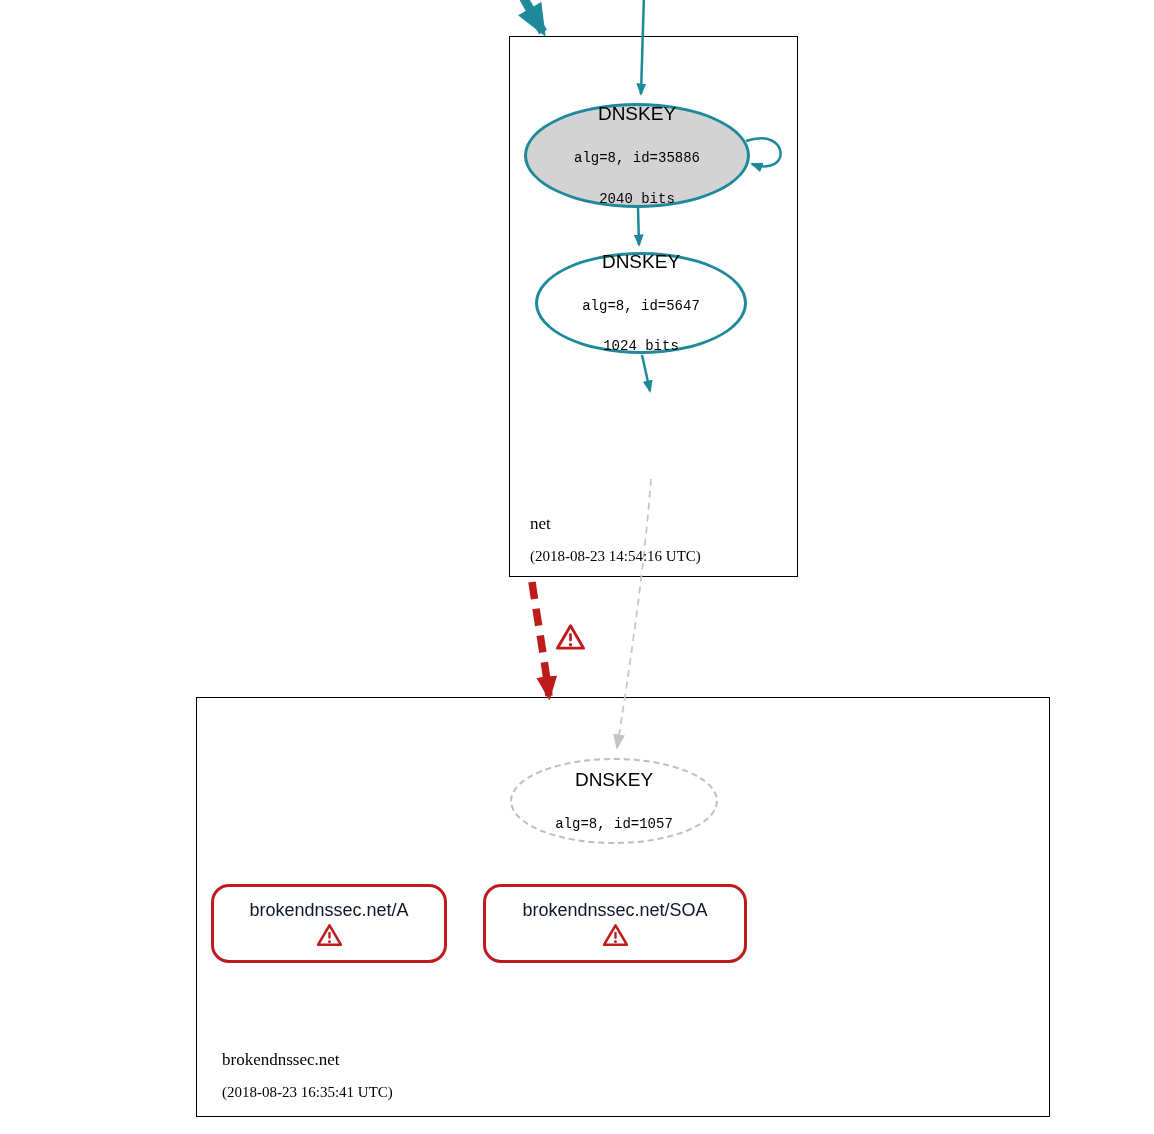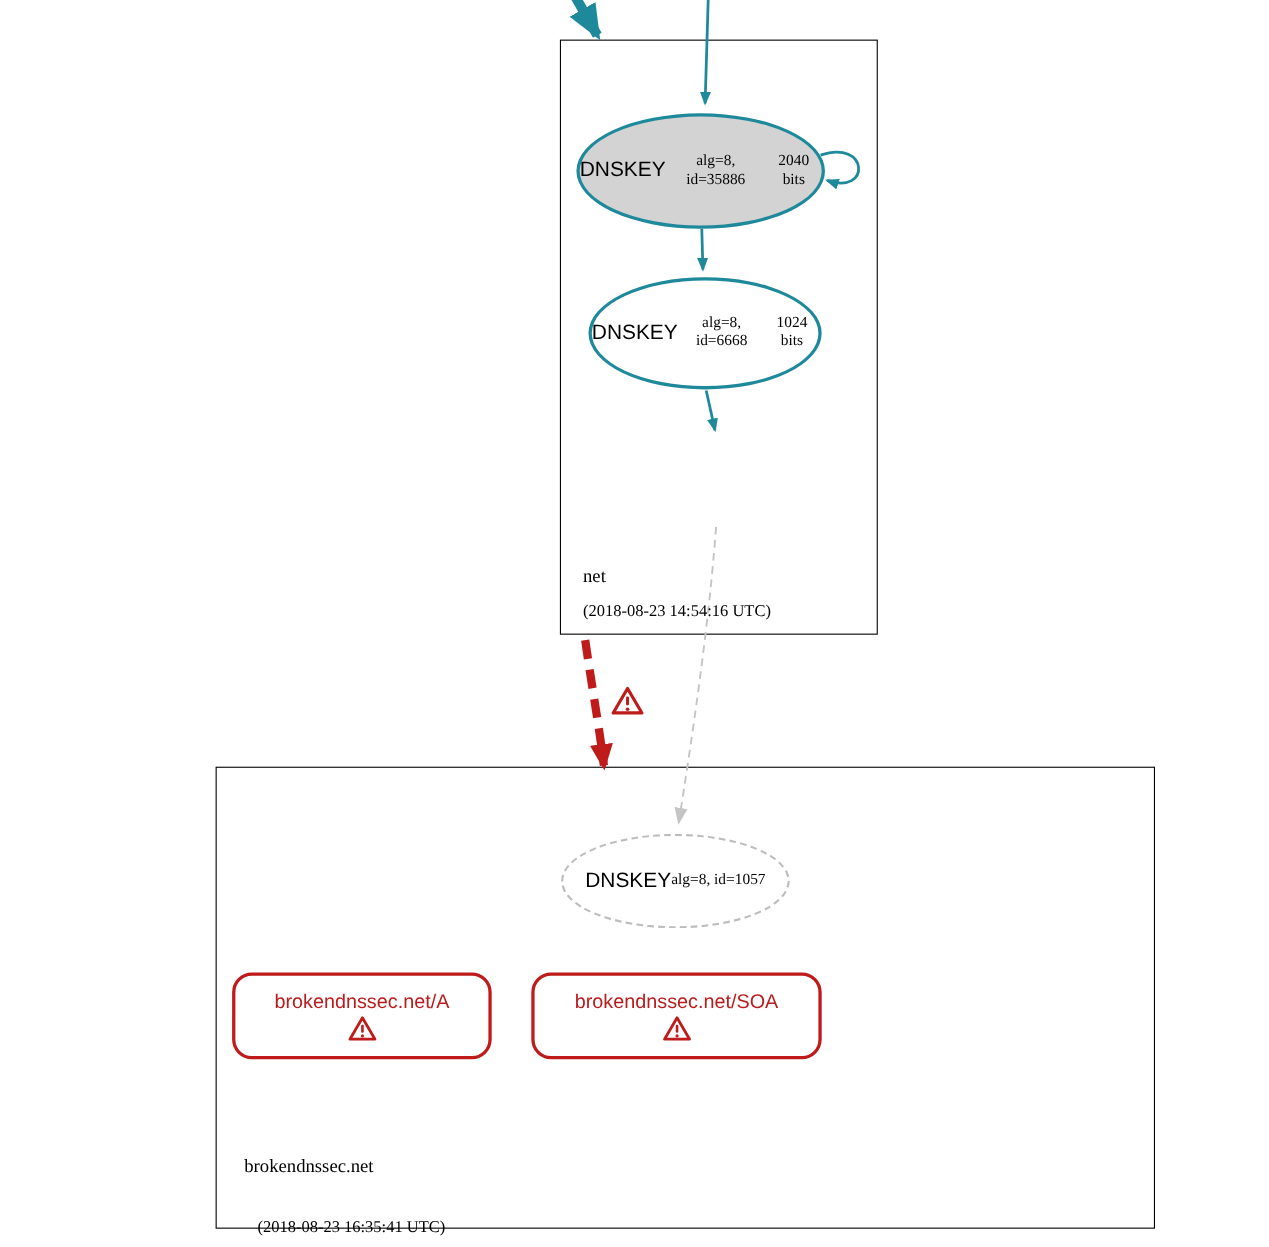--- a/index.html
+++ b/index.html
@@ -19,49 +19,49 @@
   }
   .zone-box{
     position:absolute;
     border:1px solid #000;
     background:#fff;
   }
   .ellipse{
     position:absolute;
     border-radius:50%;
     background:#fff;
-    display:flex;flex-direction:row;
+    display:flex;flex-direction:column;
     align-items:center;justify-content:center;
     text-align:center;
     line-height:1.2;
   }
   .ellipse.solid{border:3px solid var(--teal,#1f899c);}
   .ellipse.filled{background:var(--fillgray,#d3d3d3);}
   .ellipse.dashed{border:2px dashed #bdbdbd;}
   .node-title{
     font-family:"Liberation Sans",sans-serif;
     font-size:19px;color:#000;
   }
   .node-sub{
-    font-family:Liberation Serif, serif;
-    font-size:14px;color:#000;
+    font-family:Liberation Mono, monospace;
+    font-size:14px;color:#000;margin-top:24px;
   }
   .rrset{
     position:absolute;
     border:3px solid var(--red,#bf1b1b);
     border-radius:18px;
     background:#fff;
     display:flex;flex-direction:column;
     align-items:center;justify-content:center;
     gap:2px;
     height:79px;
   }
   .rrset-label{
     font-family:"Liberation Sans",sans-serif;
-    font-size:18px;color:#b91c1c;
+    font-size:18px;color:#0f172a;
   }
   .zone-name{
     position:absolute;
     font-family:"Liberation Serif",serif;
     font-size:17px;color:#000;
   }
   .zone-ts{
     position:absolute;
     font-family:"Liberation Serif",serif;
     font-size:15px;color:#000;
@@ -122,21 +122,21 @@
   </svg>
 
   <div class="ellipse solid filled" style="left:524px;top:103px;width:226px;height:105px;">
     <div class="node-title">DNSKEY</div>
     <div class="node-sub">alg=8, id=35886</div>
     <div class="node-sub">2040 bits</div>
   </div>
 
   <div class="ellipse solid" style="left:535px;top:252px;width:212px;height:102px;">
     <div class="node-title">DNSKEY</div>
-    <div class="node-sub">alg=8, id=6668</div>
+    <div class="node-sub">alg=8, id=5647</div>
     <div class="node-sub">1024 bits</div>
   </div>
 
 
   <div class="zone-name" style="left:530px;top:514px;">net</div>
   <div class="zone-ts" style="left:530px;top:548px;text-align:center;">(2018-08-23 14:54:16 UTC)</div>
 
   <div class="ellipse dashed" style="left:510px;top:758px;width:208px;height:86px;">
     <div class="node-title">DNSKEY</div>
     <div class="node-sub">alg=8, id=1057</div>
@@ -155,15 +155,15 @@
     <div class="rrset-label">brokendnssec.net/SOA</div>
     <svg class="warn" width="27" height="24" viewBox="0 0 32 28">
       <path d="M16 2.5 L29.5 25.5 L2.5 25.5 Z" fill="#ffffff" stroke="#bf1b1b" stroke-width="3" stroke-linejoin="round"></path>
       <rect x="14.6" y="10" width="2.8" height="8.5" rx="1.3" fill="#bf1b1b"></rect>
       <circle cx="16" cy="22" r="1.7" fill="#bf1b1b"></circle>
     </svg>
   </div>
 
 
   <div class="zone-name" style="left:222px;top:1050px;">brokendnssec.net</div>
-  <div class="zone-ts" style="left:234px;top:1084px;margin-top:24px;">(2018-08-23 16:35:41 UTC)</div>
+  <div class="zone-ts" style="left:222px;top:1084px;">(2018-08-23 16:35:41 UTC)</div>
 
 </div>
 
 </body></html>

